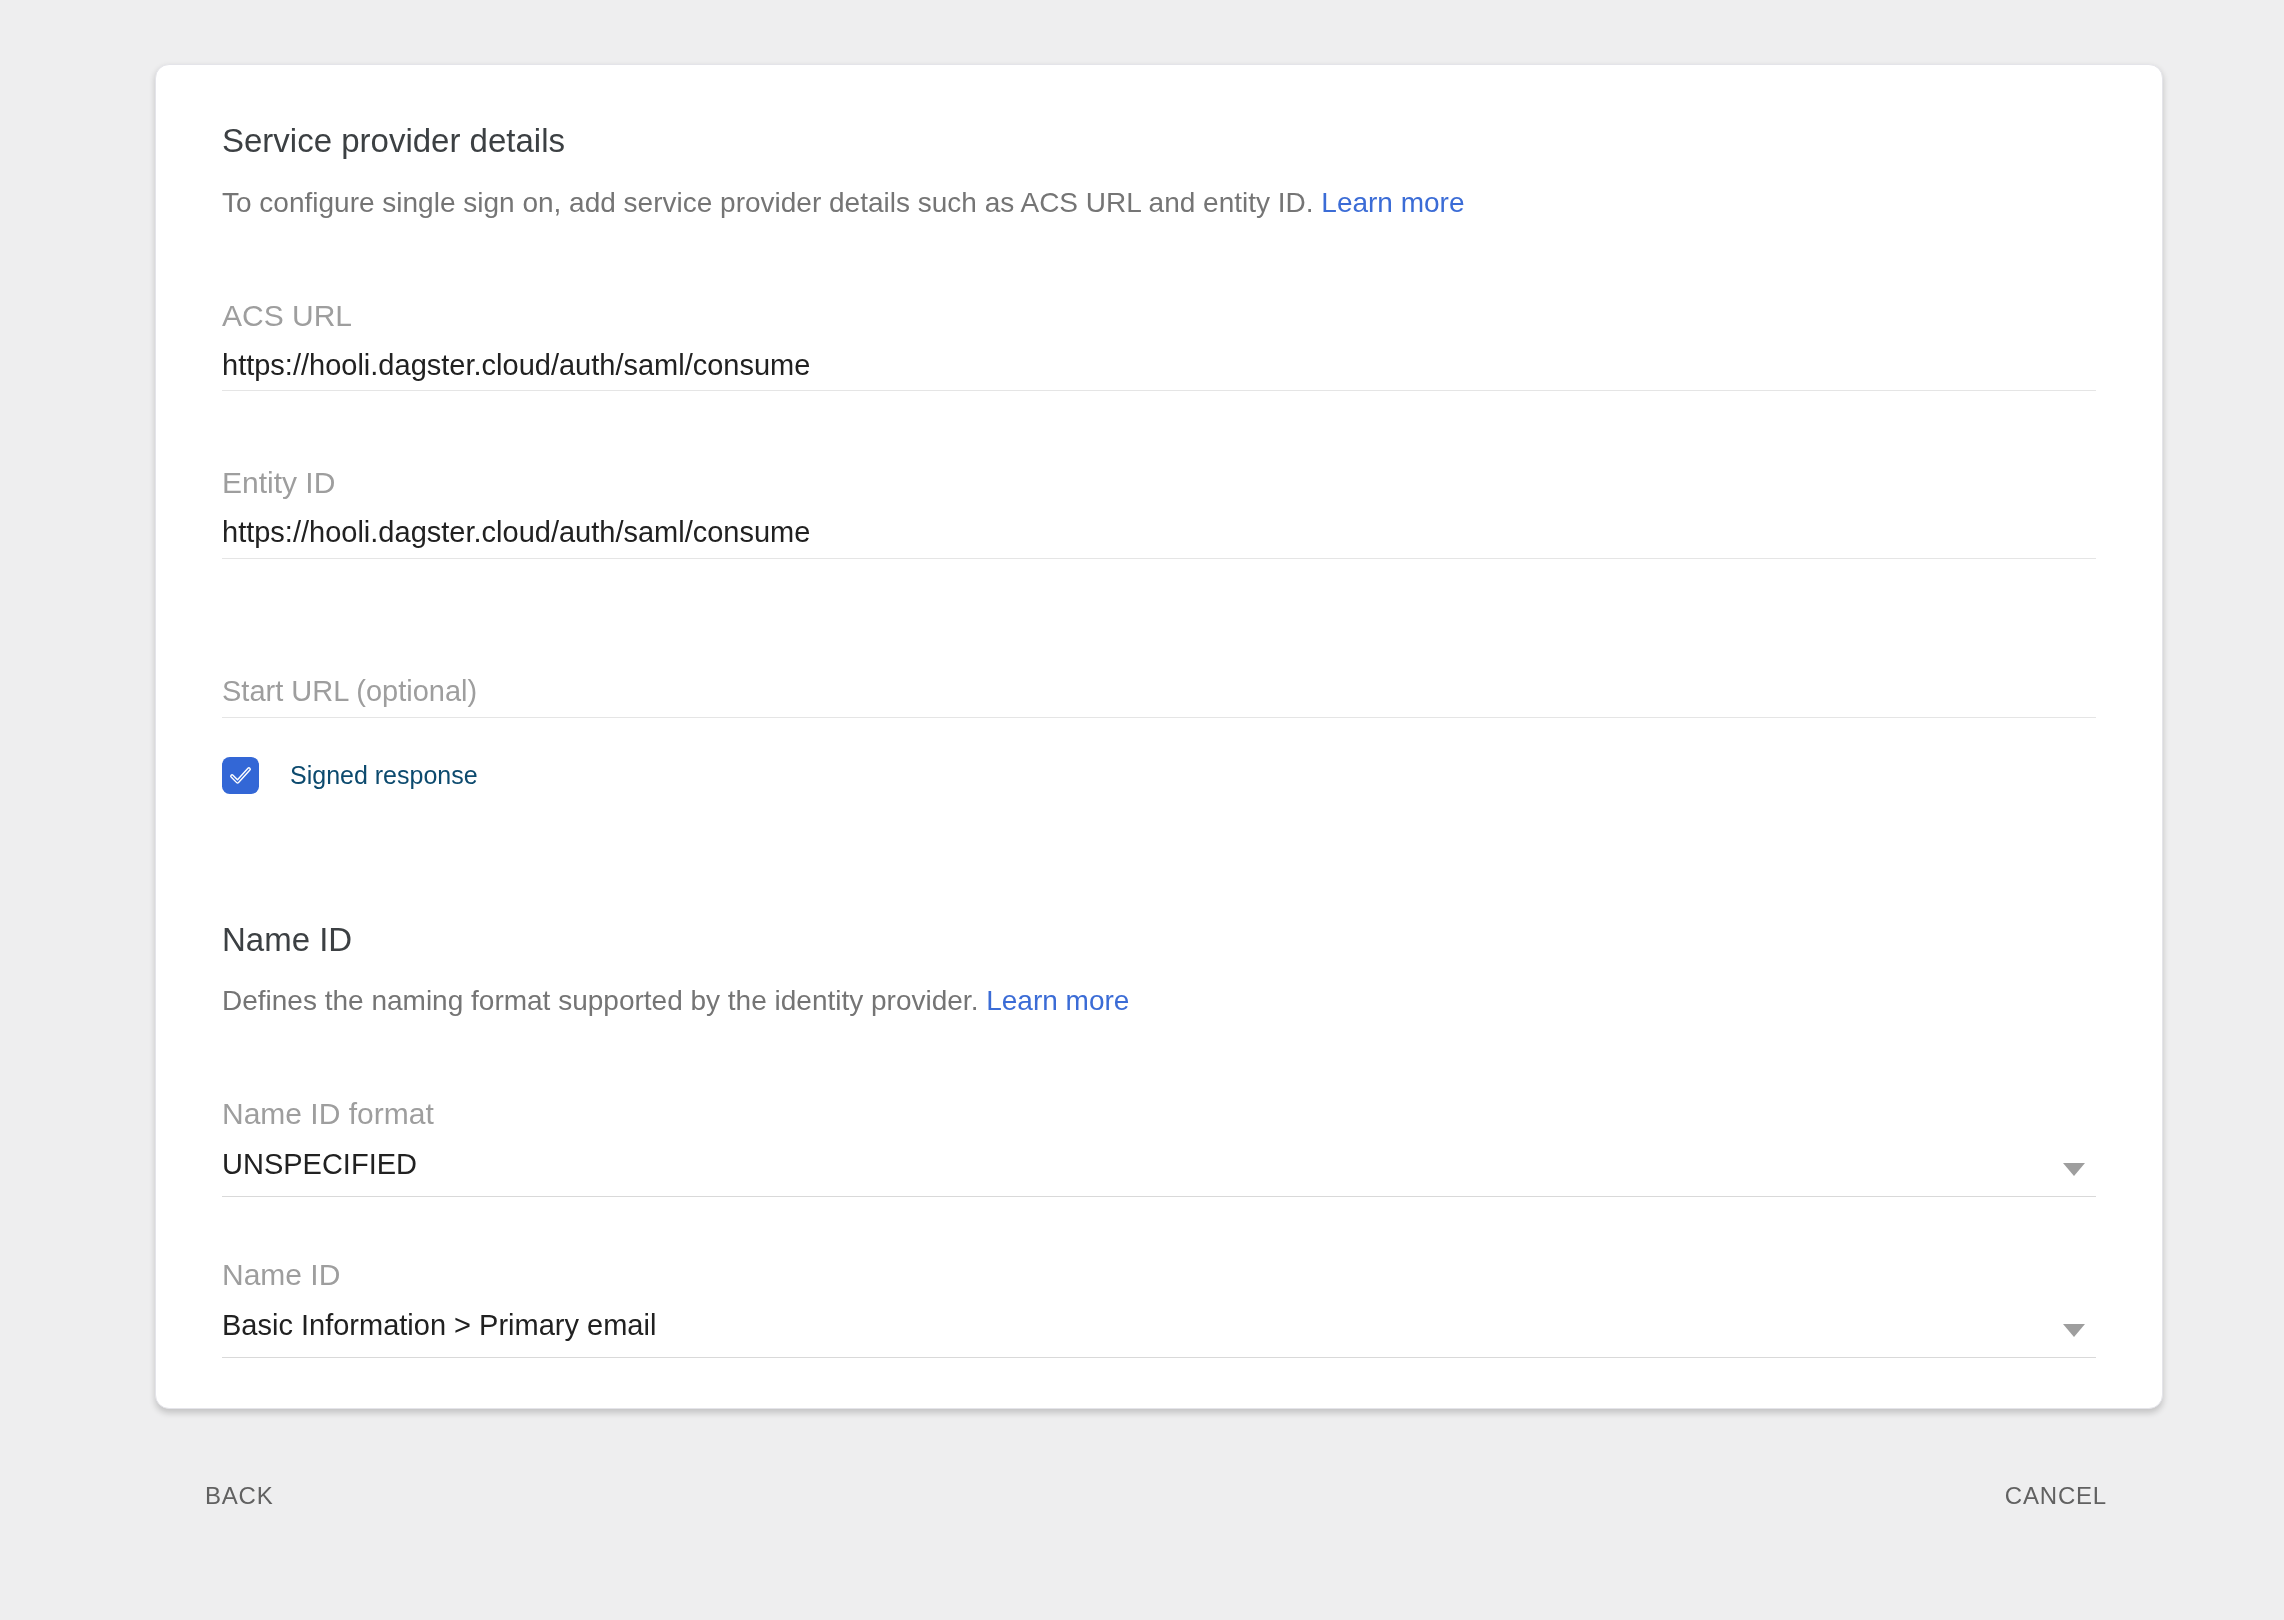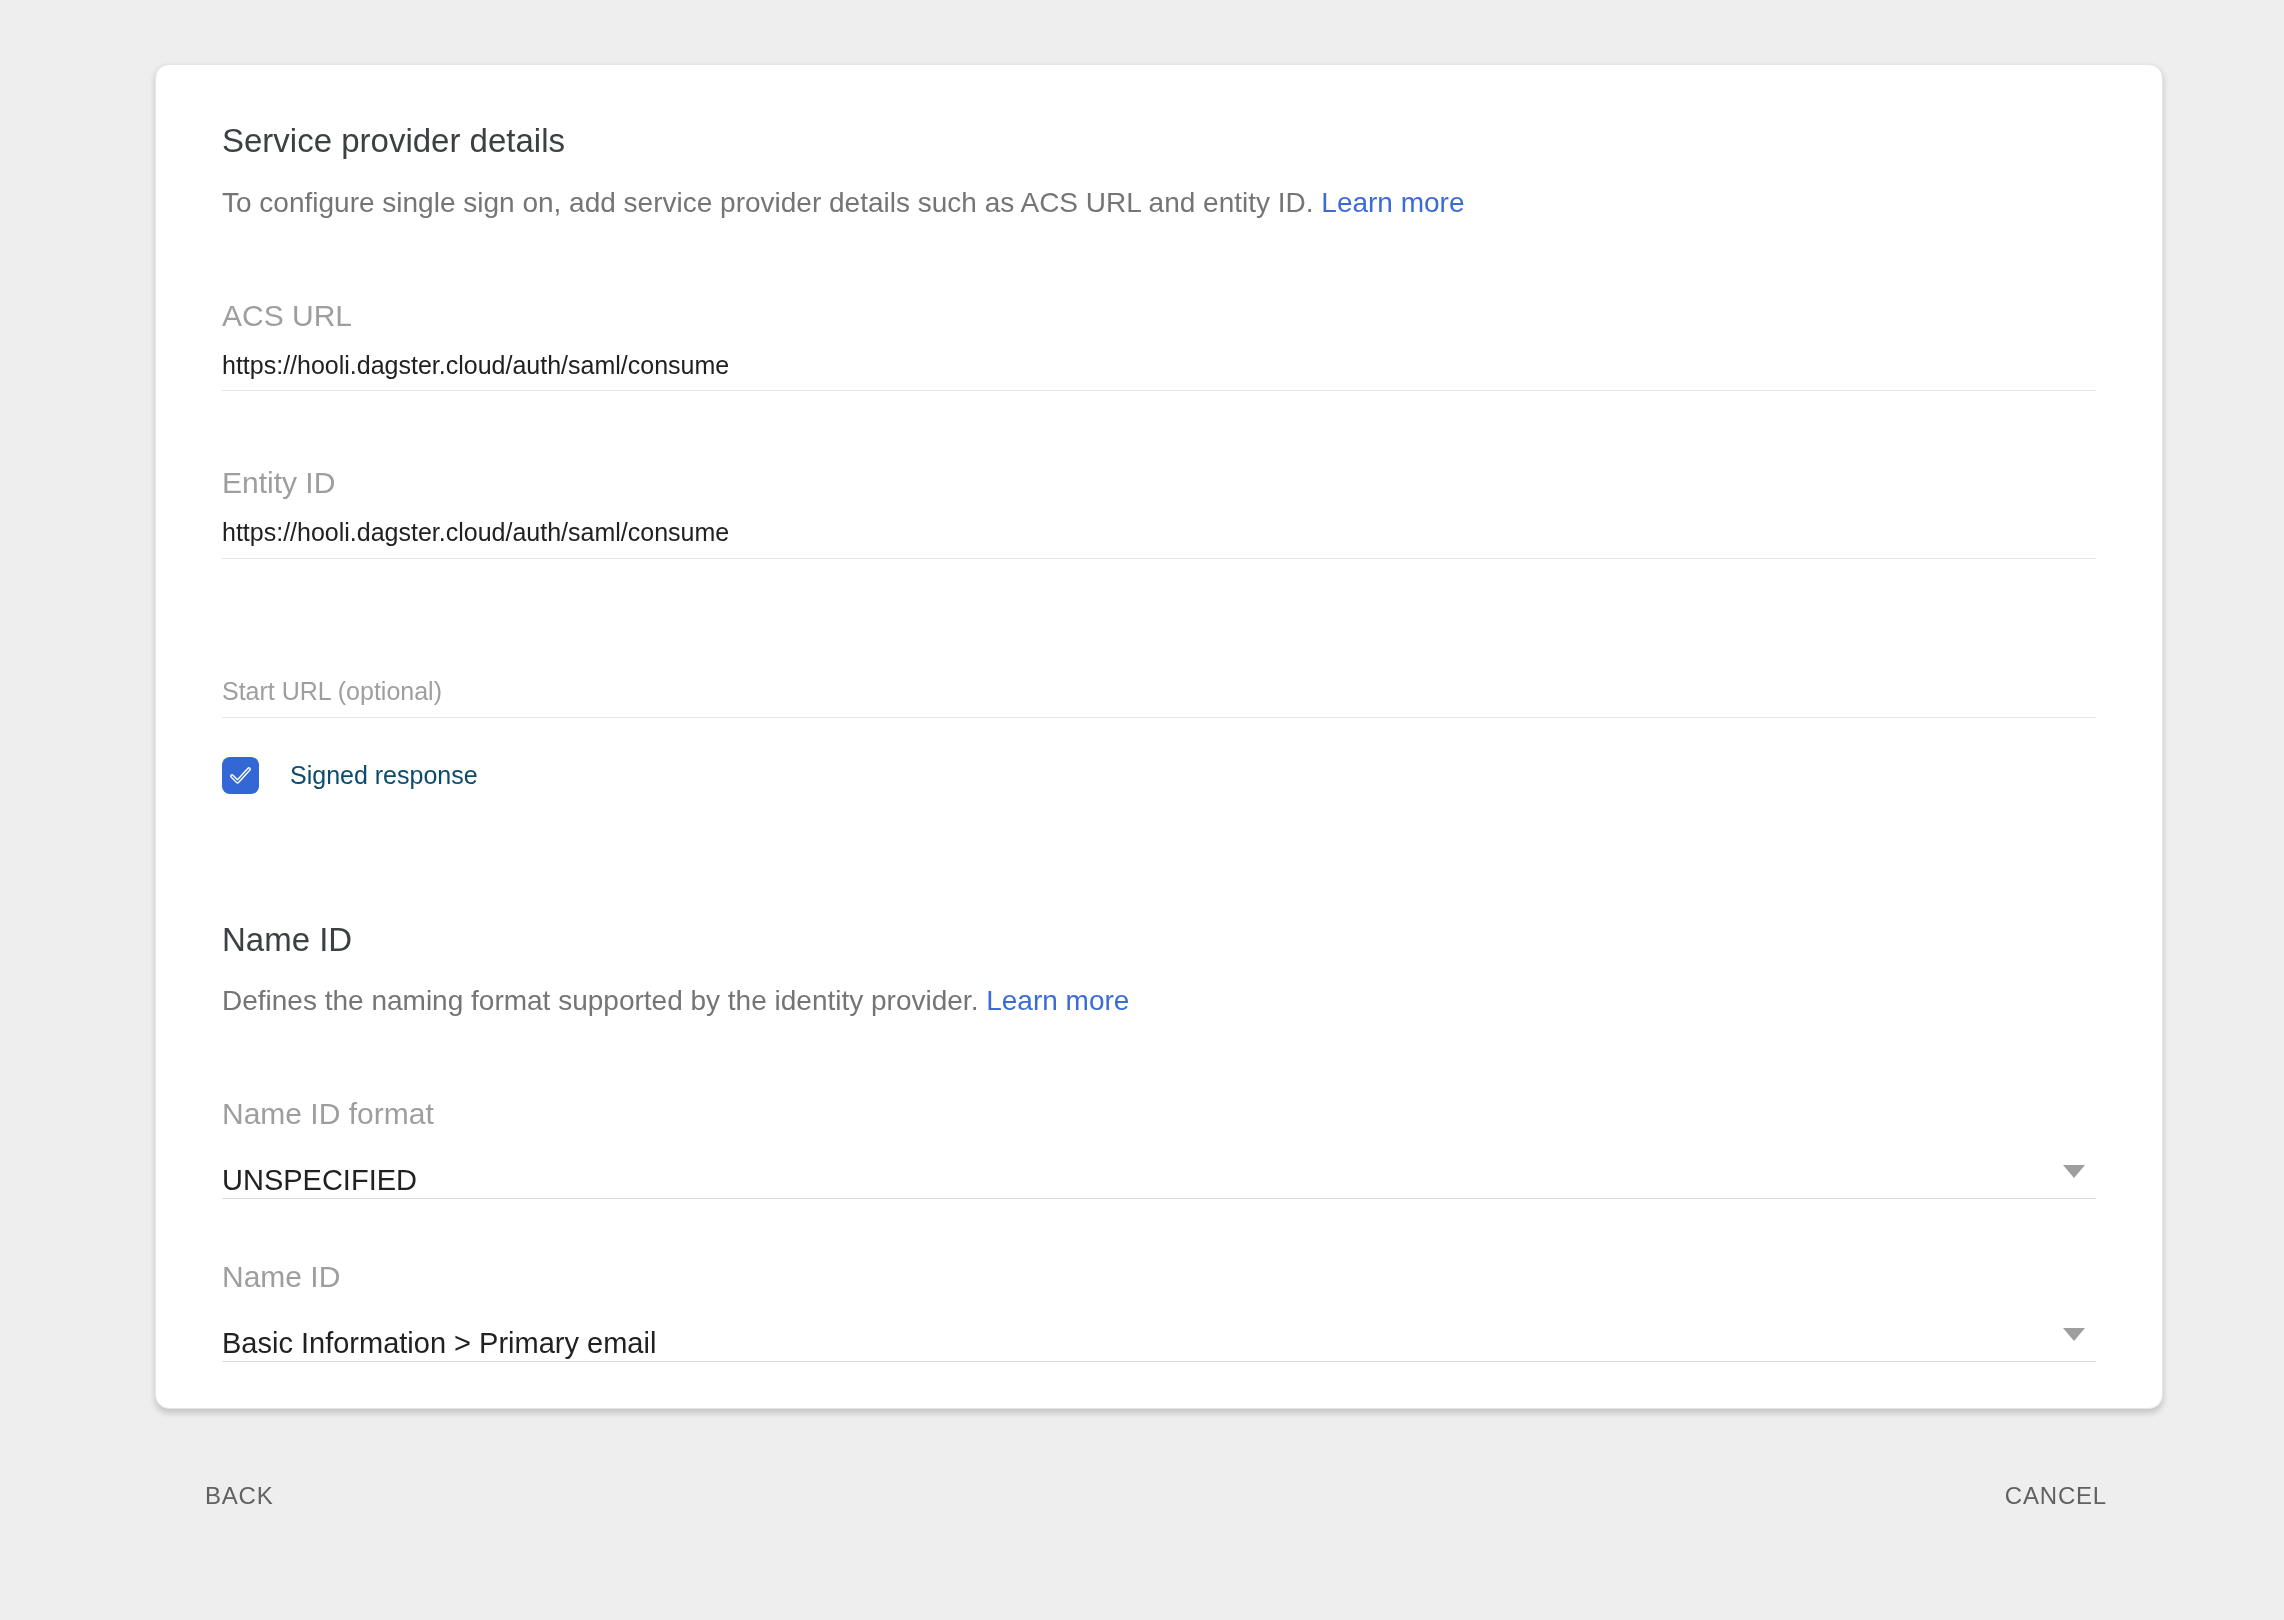--- a/index.html
+++ b/index.html
@@ -45,21 +45,21 @@
     line-height: 27px;
   }
   .text-input {
     display: block;
     width: 100%;
     margin-top: 19px;
     border: none;
     border-bottom: 1.6px solid #e5e5e5;
     outline: none;
     font-family: "Liberation Sans", sans-serif;
-    font-size: 25px;
+    font-size: 29px;
     color: #212121;
     line-height: 35px;
     padding: 0 0 7.8px 0;
     background: transparent;
   }
   .text-input::placeholder { color: #9e9e9e; opacity: 1; }
   .start-url-field { margin-top: 115px; }
   .checkbox-row {
     margin-top: 39px;
     display: flex;
@@ -77,23 +77,23 @@
     flex: 0 0 auto;
   }
   .checkbox-label {
     font-size: 25px;
     color: #0c4a6e;
   }
   .second-section { margin-top: 125px; }
   .dropdown-field { margin-top: 64px; position: relative; }
   .dropdown-field.first { margin-top: 82px; }
   .dropdown-value-row {
-    margin-top: 36px;
+    margin-top: 20px;
     border-bottom: 1.6px solid #d9d9d9;
-    padding-bottom: 0;
+    padding-bottom: 14px;
     position: relative;
     cursor: pointer;
   }
   .dropdown-value {
     font-size: 29px;
     color: #212121;
     line-height: 35px;
   }
   .dropdown-arrow {
     position: absolute;

